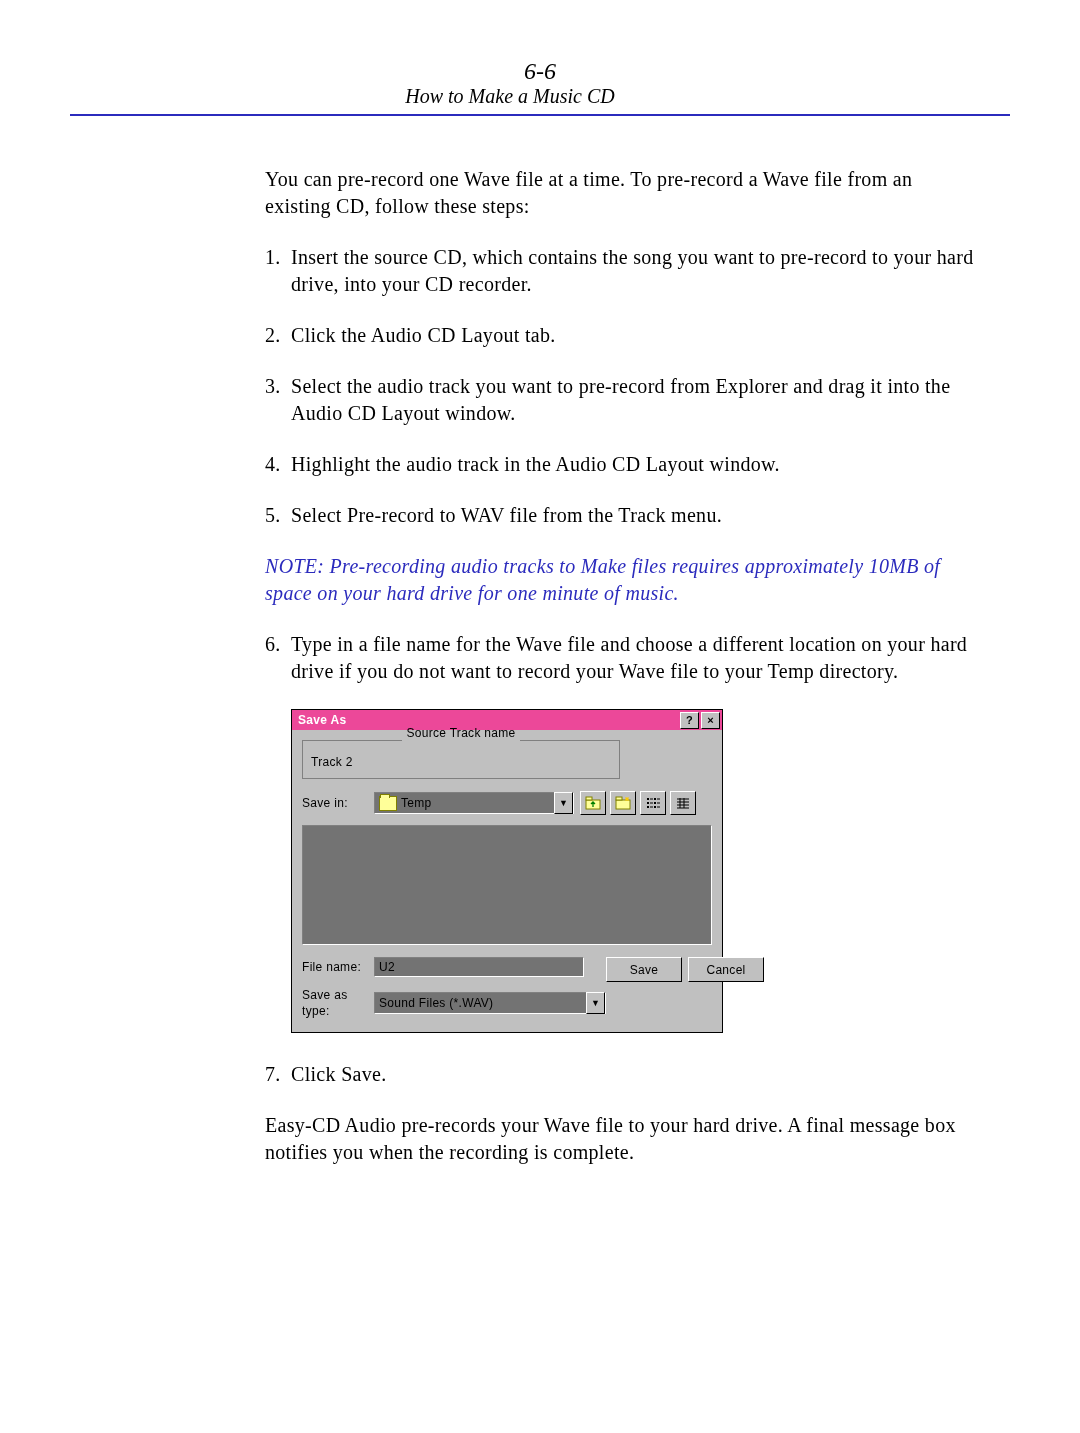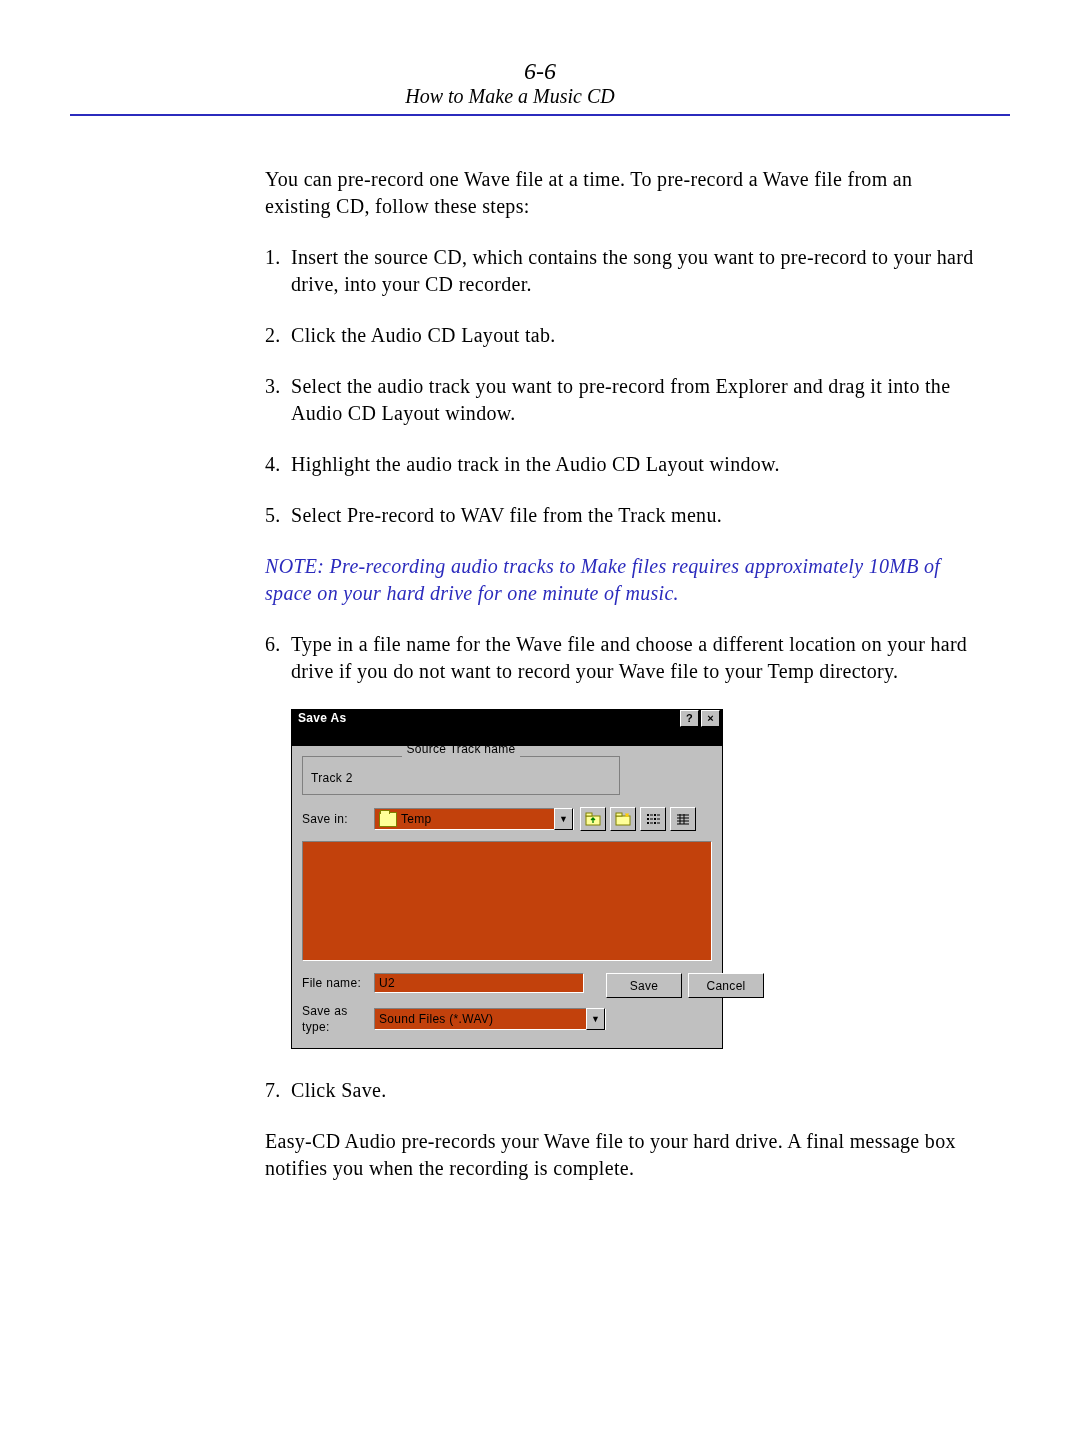--- a/index.html
+++ b/index.html
@@ -81,25 +81,25 @@
   .dialog {
     width: 430px;
     margin: 0 0 28px 26px;
     border: 1px solid #000;
     background: #c0c0c0;
     font-family: "MS Sans Serif", Tahoma, Arial, sans-serif;
     font-size: 12px;
     color: #000;
   }
   .titlebar {
-    background: #000000;
+    background: #ec4899;
     color: #fff;
     display: flex;
-    align-items: flex-start;
-    height: 36px;
+    align-items: center;
+    height: 20px;
     padding: 0 2px 0 6px;
     font-weight: bold;
   }
   .titlebar .spacer { flex: 1; }
   .tb-btn {
     width: 17px;
     height: 15px;
     background: #c0c0c0;
     margin-left: 2px;
     border-top: 1px solid #fff;
@@ -142,21 +142,21 @@
     margin-bottom: 10px;
   }
   .row .lbl {
     width: 72px;
   }
   .sunken {
     border-top: 1px solid #808080;
     border-left: 1px solid #808080;
     border-right: 1px solid #fff;
     border-bottom: 1px solid #fff;
-    background: #c2410c;
+    background: #737373;
     box-sizing: border-box;
   }
   .drop {
     display: flex;
     align-items: center;
     height: 22px;
     width: 200px;
   }
   .drop .folder-ico {
     width: 16px; height: 13px; margin: 0 4px;

